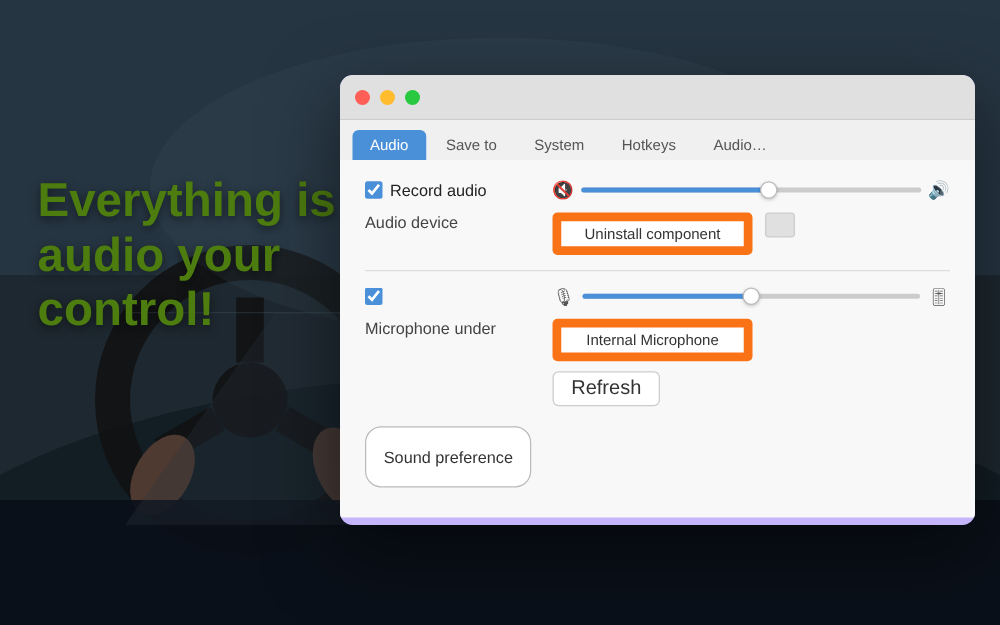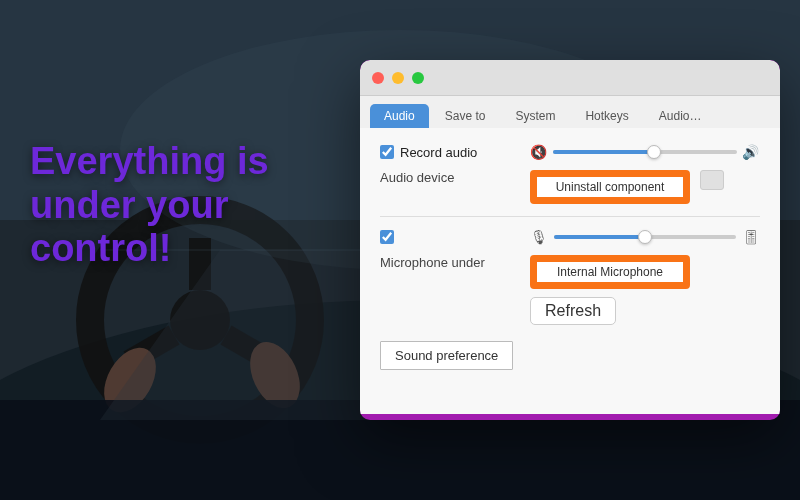--- a/index.html
+++ b/index.html
@@ -37,36 +37,36 @@
     .car-bg svg {
       width: 100%;
       height: 100%;
     }
 
     .hero-text {
       position: absolute;
       left: 30px;
       top: 140px;
       z-index: 10;
-      color: #6d28d9;
+      color: #4d7c0f;
       font-size: 38px;
       font-weight: 800;
       line-height: 1.15;
       text-shadow: 0 2px 8px rgba(0,0,0,0.5);
       max-width: 300px;
     }
 
     
     .macos-window {
       position: absolute;
       right: 20px;
       top: 60px;
-      width: 420px;
+      width: 508px;
       height: 360px;
-      background: #a21caf;
+      background: #c4b5fd;
       border-radius: 10px;
       box-shadow: 0 20px 60px rgba(0,0,0,0.5);
       z-index: 20;
       overflow: hidden;
     }
 
     .window-titlebar {
       background: #e0e0e0;
       height: 36px;
       border-radius: 10px 10px 0 0;
@@ -228,22 +228,22 @@
       padding: 4px 14px;
       font-size: 16px;
       cursor: pointer;
       font-family: inherit;
       color: #333;
     }
 
     .sound-pref-btn {
       background: white;
       border: 1px solid #bbb;
-      border-radius: 1px;
-      padding: 6px 14px;
+      border-radius: 13px;
+      padding: 16px 14px;
       font-size: 13px;
       cursor: pointer;
       font-family: inherit;
       color: #333;
       margin-top: 8px;
     }
 
     .refresh-row {
       display: flex;
       align-items: center;
@@ -285,21 +285,21 @@
     <ellipse cx="400" cy="150" rx="280" ry="120" fill="#3a5060" opacity="0.2"></ellipse>
 
     <polygon points="220,250 580,250 700,420 100,420" fill="#2a3540" opacity="0.3"></polygon>
 
     <line x1="100" y1="250" x2="700" y2="250" stroke="#4a6070" stroke-width="1" opacity="0.3"></line>
   </svg>
 </div>
 
 <div class="hero-text">
   <span>Everything is</span><br>
-  <span>under your control!</span>
+  <span>audio your control!</span>
 </div>
 
 <div class="macos-window">
 
   <div class="window-titlebar">
     <div class="traffic-light tl-red"></div>
     <div class="traffic-light tl-yellow"></div>
     <div class="traffic-light tl-green"></div>
   </div>
 

